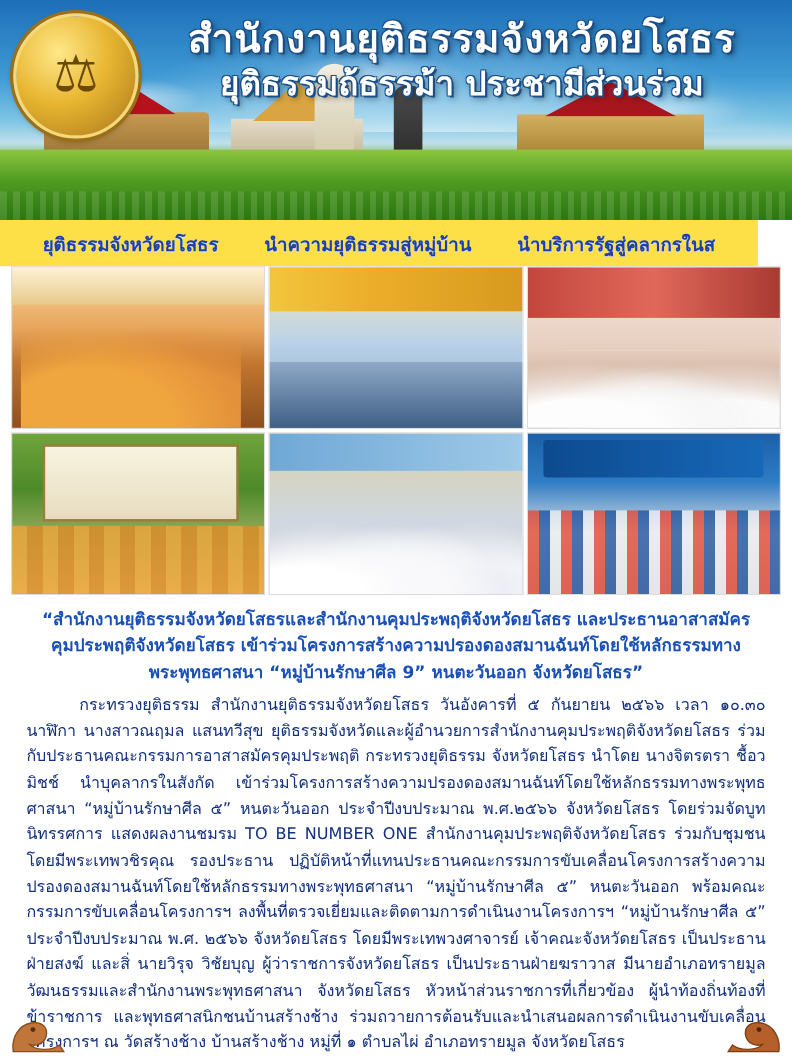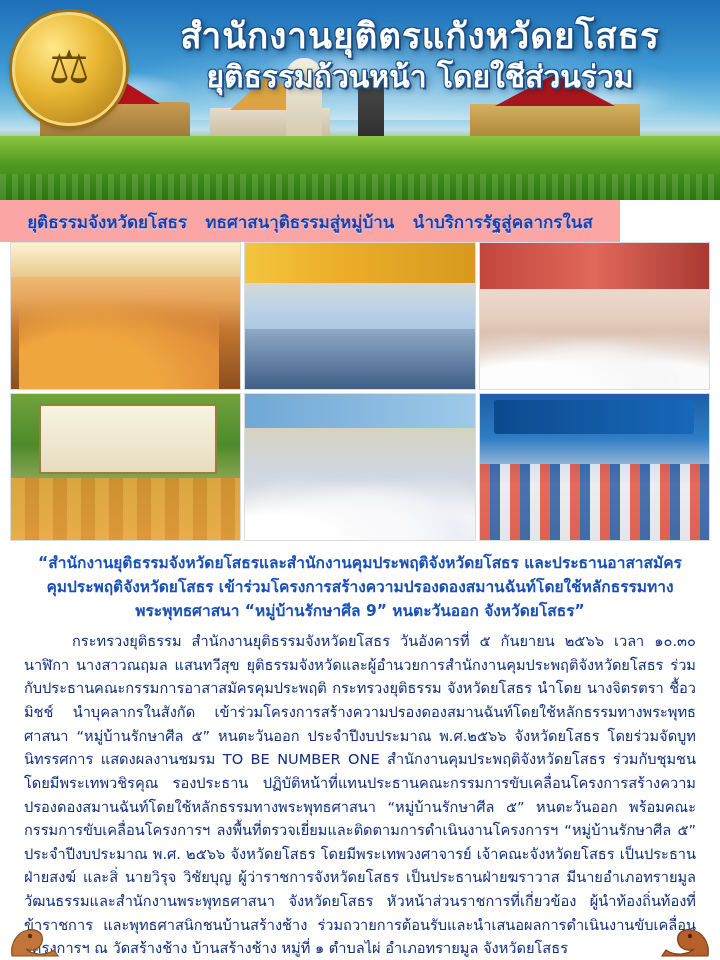--- a/index.html
+++ b/index.html
@@ -102,23 +102,23 @@
     margin-top: 4px;
     font-size: 30px;
     font-weight: bold;
     color: #ffffff;
     text-shadow: 2px 2px 0 #1b4e86, -1px -1px 0 #1b4e86, 1px -1px 0 #1b4e86, -1px 1px 0 #1b4e86, 3px 3px 6px rgba(0,0,0,.45);
     line-height: 1.15;
   }
 
   
   .slogan-bar {
-    width: 620px;
+    width: 689px;
     height: 42px;
-    background: #fca5a5;
+    background: #fde047;
     display: flex;
     align-items: center;
     justify-content: space-around;
     padding: 0 18px;
     box-sizing: border-box;
   }
   .slogan {
     font-size: 17px;
     font-weight: bold;
     color: #1f3fa8;
@@ -245,28 +245,28 @@
   <div class="temple t3"></div>
   <div class="statue"></div>
   <div class="temple t4"></div>
   <div class="ground"></div>
 
   <div class="seal">
     <span class="scals scales">⚖</span>
   </div>
 
   <div class="banner-title-wrap">
-    <div class="banner-title">สำนักงานยุติตรแกังหวัดยโสธร</div>
-    <div class="banner-subtitle">ยุติธรรมถ้วนหน้า โดยใชีส่วนร่วม</div>
+    <div class="banner-title">สำนักงานยุติธรรมจังหวัดยโสธร</div>
+    <div class="banner-subtitle">ยุติธรรมถ้ธรรม้า ประชามีส่วนร่วม</div>
   </div>
 </div>
 
 <div class="slogan-bar">
   <div class="slogan">ยุติธรรมจังหวัดยโสธร</div>
-  <div class="slogan">ทธศาสนาุติธรรมสู่หมู่บ้าน</div>
+  <div class="slogan">นำความยุติธรรมสู่หมู่บ้าน</div>
   <div class="slogan">นำบริการรัฐสู่คลากรในส</div>
 </div>
 
 <div class="photo-grid">
   <div class="photo ph1">
     <div class="ph-label">พระสงฆ์ในพิธีเปิดโครงการ</div>
   </div>
   <div class="photo ph2">
     <div class="ph-label">ข้าราชการนั่งบนเวทีในพิธี</div>
   </div>

